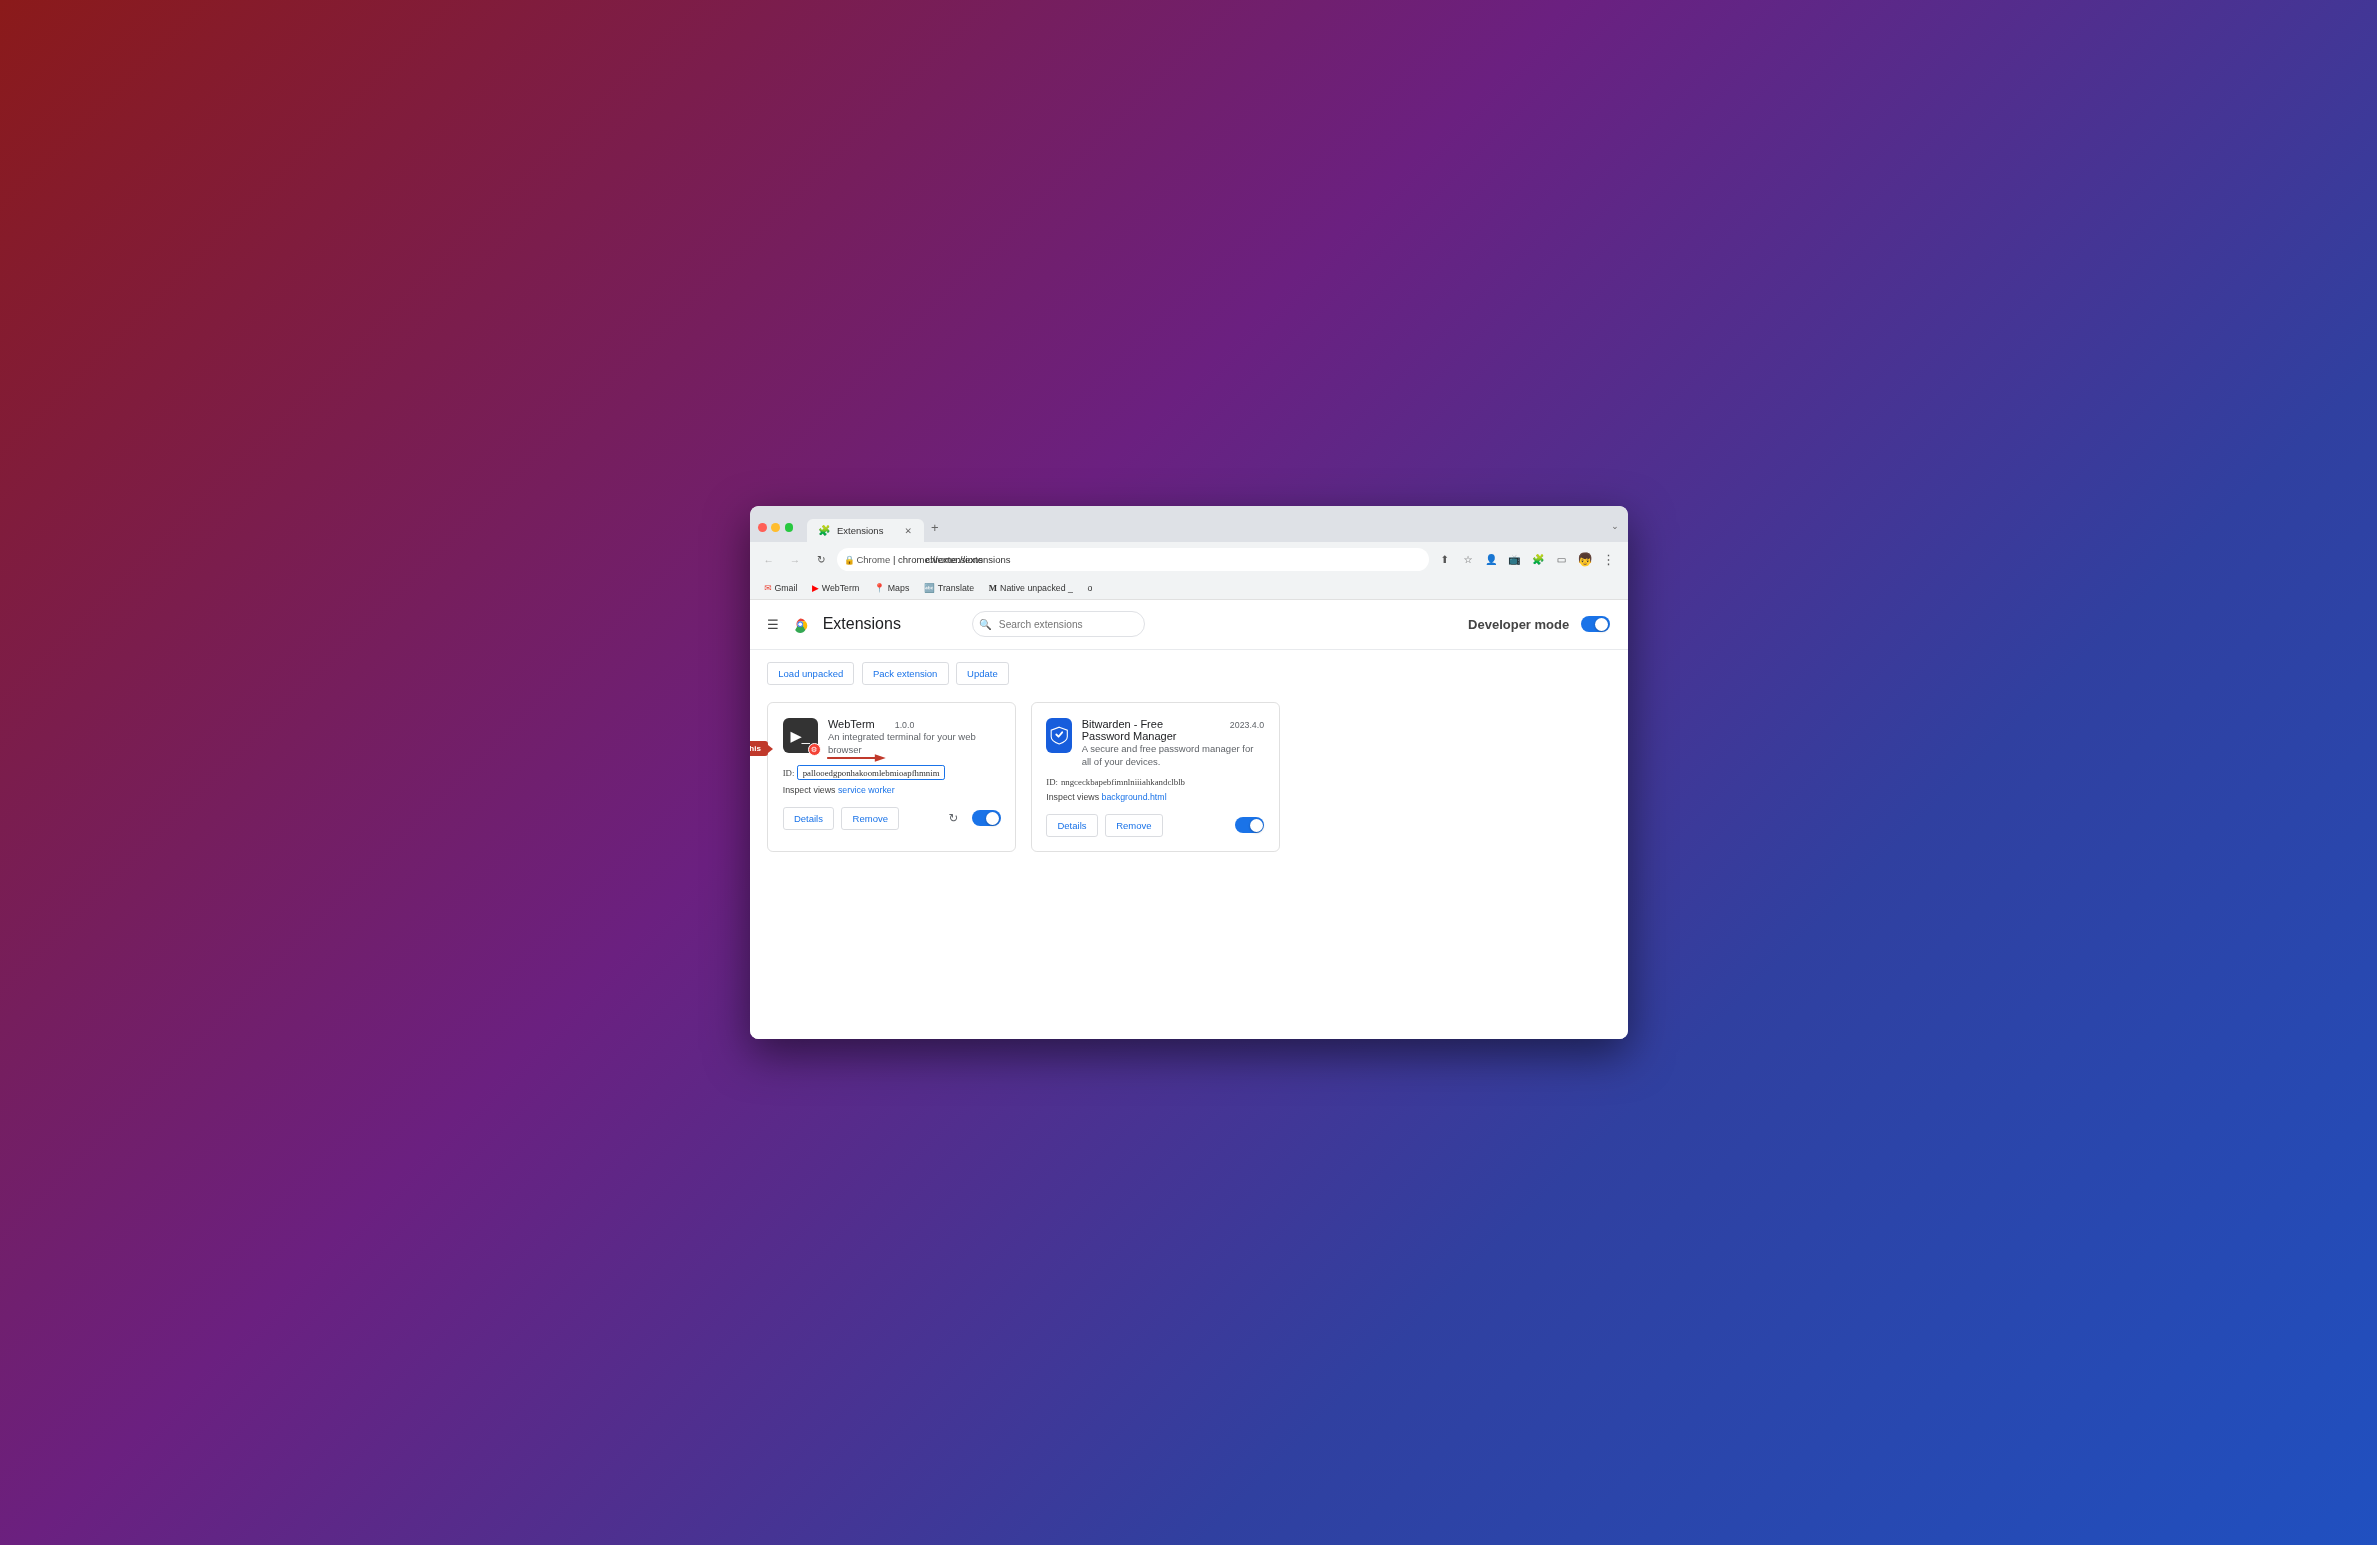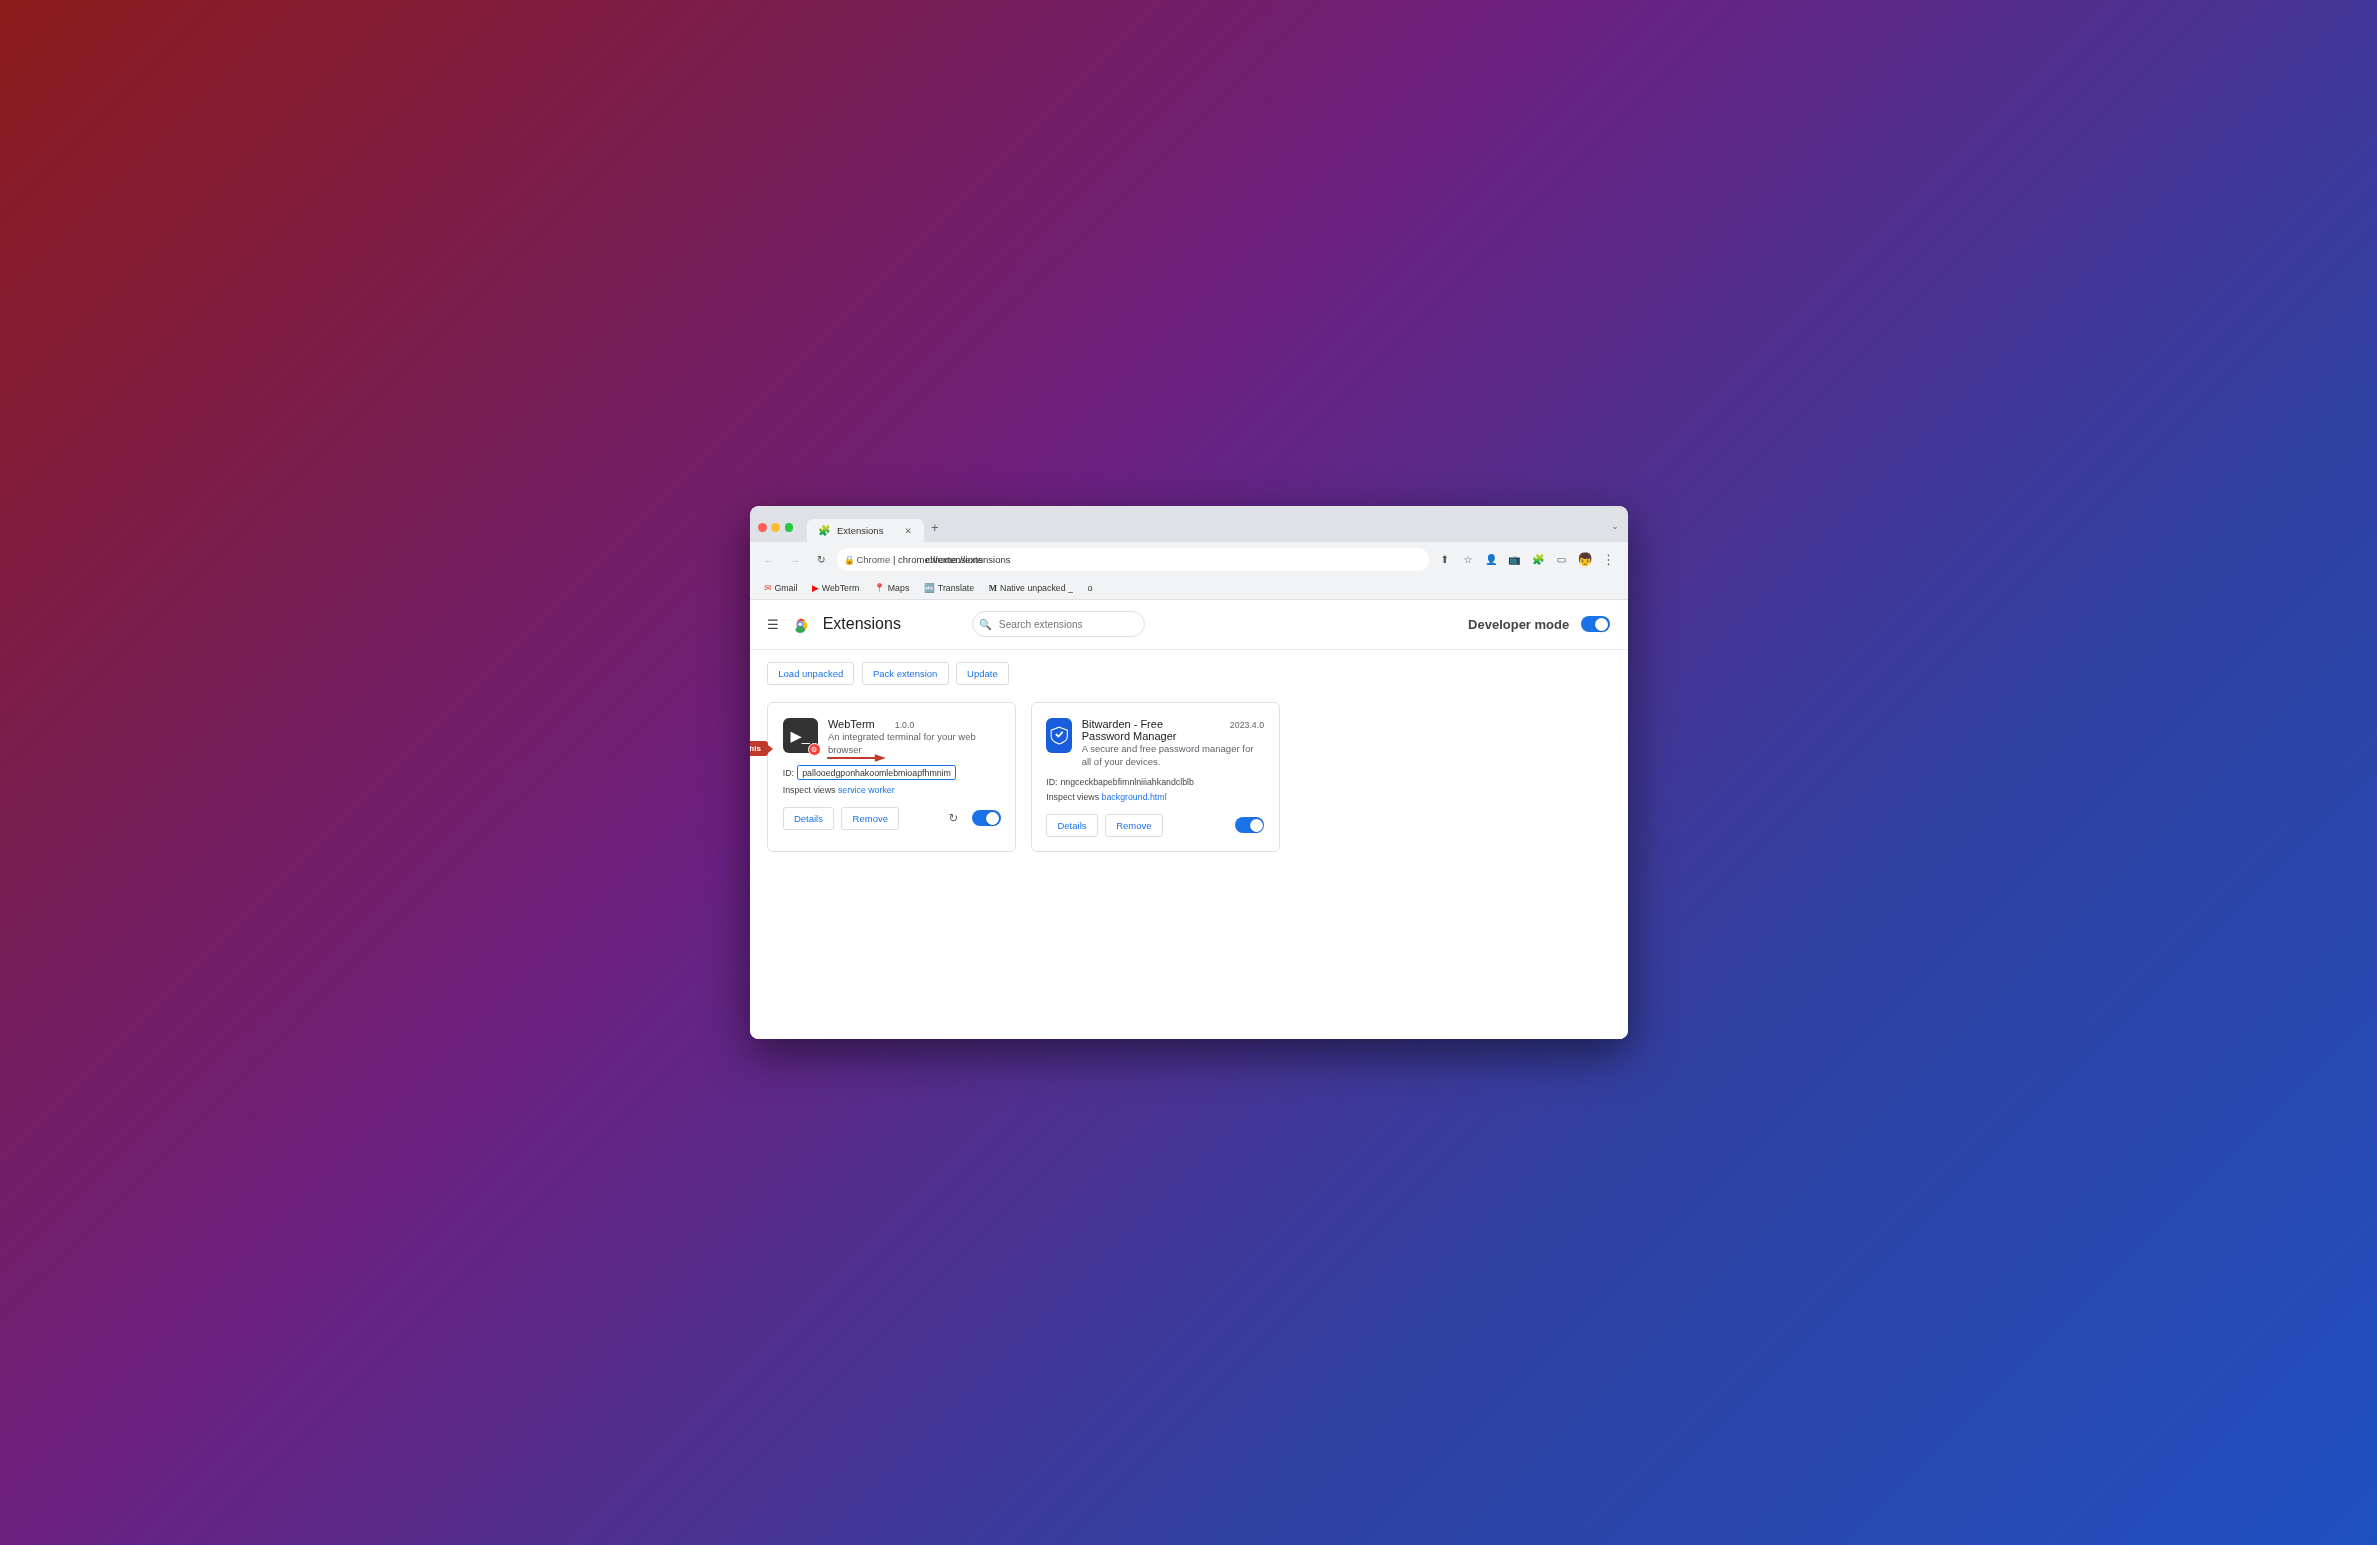--- a/index.html
+++ b/index.html
@@ -336,20 +336,21 @@
       color: #5f6368;
       line-height: 1.4;
     }
     .ext-id-row {
       margin-top: 0;
       font-size: 8.8px;
       color: #444;
       display: flex;
       align-items: center;
       gap: 2.9px;
+      font-family: Liberation Serif, serif;
     }
     .ext-id-value {
       border: 0.7px solid #1a73e8;
       padding: 1.5px 4.4px;
       border-radius: 2.2px;
       color: #333;
       font-size: 8.8px;
     }
     .ext-inspect-row {
       margin-top: 4.4px;

